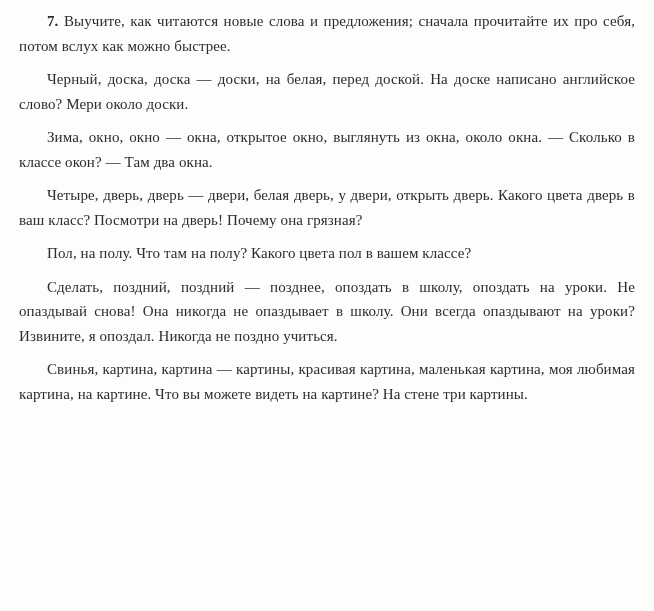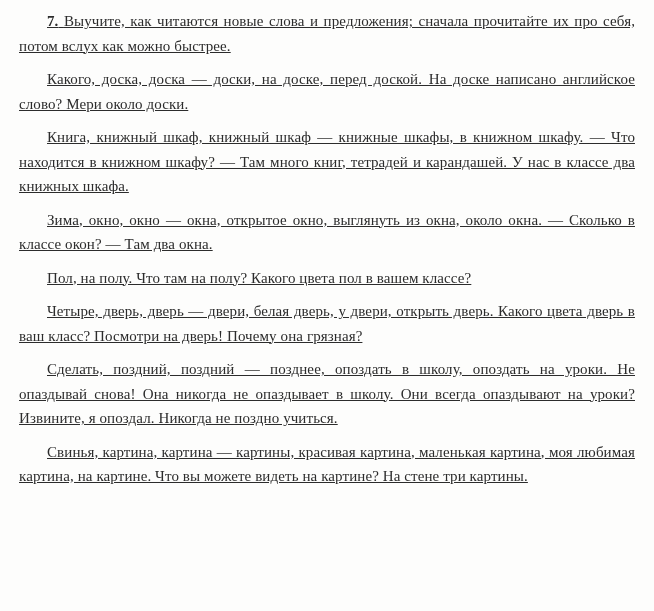--- a/index.html
+++ b/index.html
@@ -21,41 +21,39 @@
       color: #2c2c2c;
       background: #fdfdfc;
     }
     .para {
       margin: 0 0 9px 0;
       font-size: 15px;
       line-height: 24.5px;
       text-align: justify;
       text-indent: 28px;
       letter-spacing: 0.1px;
-      text-decoration: underline;
     }
     .num {
       font-weight: bold;
     }
   </style>
 </head>
 <body>
 
 <div class="page">
 
   <p class="para"><span class="num">7.</span> <span>Выучите, как читаются новые слова и предложения; сначала прочитайте их про себя, потом вслух как можно быстрее.</span></p>
 
-  <p class="para">Какого, доска, доска — доски, на доске, перед доской. На доске написано английское слово? Мери около доски.</p>
+  <p class="para">Черный, доска, доска — доски, на белая, перед доской. На доске написано английское слово? Мери около доски.</p>
 
-  <p class="para">Книга, книжный шкаф, книжный шкаф — книжные шкафы, в книжном шкафу. — Что находится в книжном шкафу? — Там много книг, тетрадей и карандашей. У нас в классе два книжных шкафа.</p>
 
   <p class="para">Зима, окно, окно — окна, открытое окно, выглянуть из окна, около окна. — Сколько в классе окон? — Там два окна.</p>
 
+  <p class="para">Четыре, дверь, дверь — двери, белая дверь, у двери, открыть дверь. Какого цвета дверь в ваш класс? Посмотри на дверь! Почему она грязная?</p>
+
   <p class="para">Пол, на полу. Что там на полу? Какого цвета пол в вашем классе?</p>
-
-  <p class="para">Четыре, дверь, дверь — двери, белая дверь, у двери, открыть дверь. Какого цвета дверь в ваш класс? Посмотри на дверь! Почему она грязная?</p>
 
 
   <p class="para">Сделать, поздний, поздний — позднее, опоздать в школу, опоздать на уроки. Не опаздывай снова! Она никогда не опаздывает в школу. Они всегда опаздывают на уроки? Извините, я опоздал. Никогда не поздно учиться.</p>
 
   <p class="para">Свинья, картина, картина — картины, красивая картина, маленькая картина, моя любимая картина, на картине. Что вы можете видеть на картине? На стене три картины.</p>
 
 </div>
 
 </body></html>

